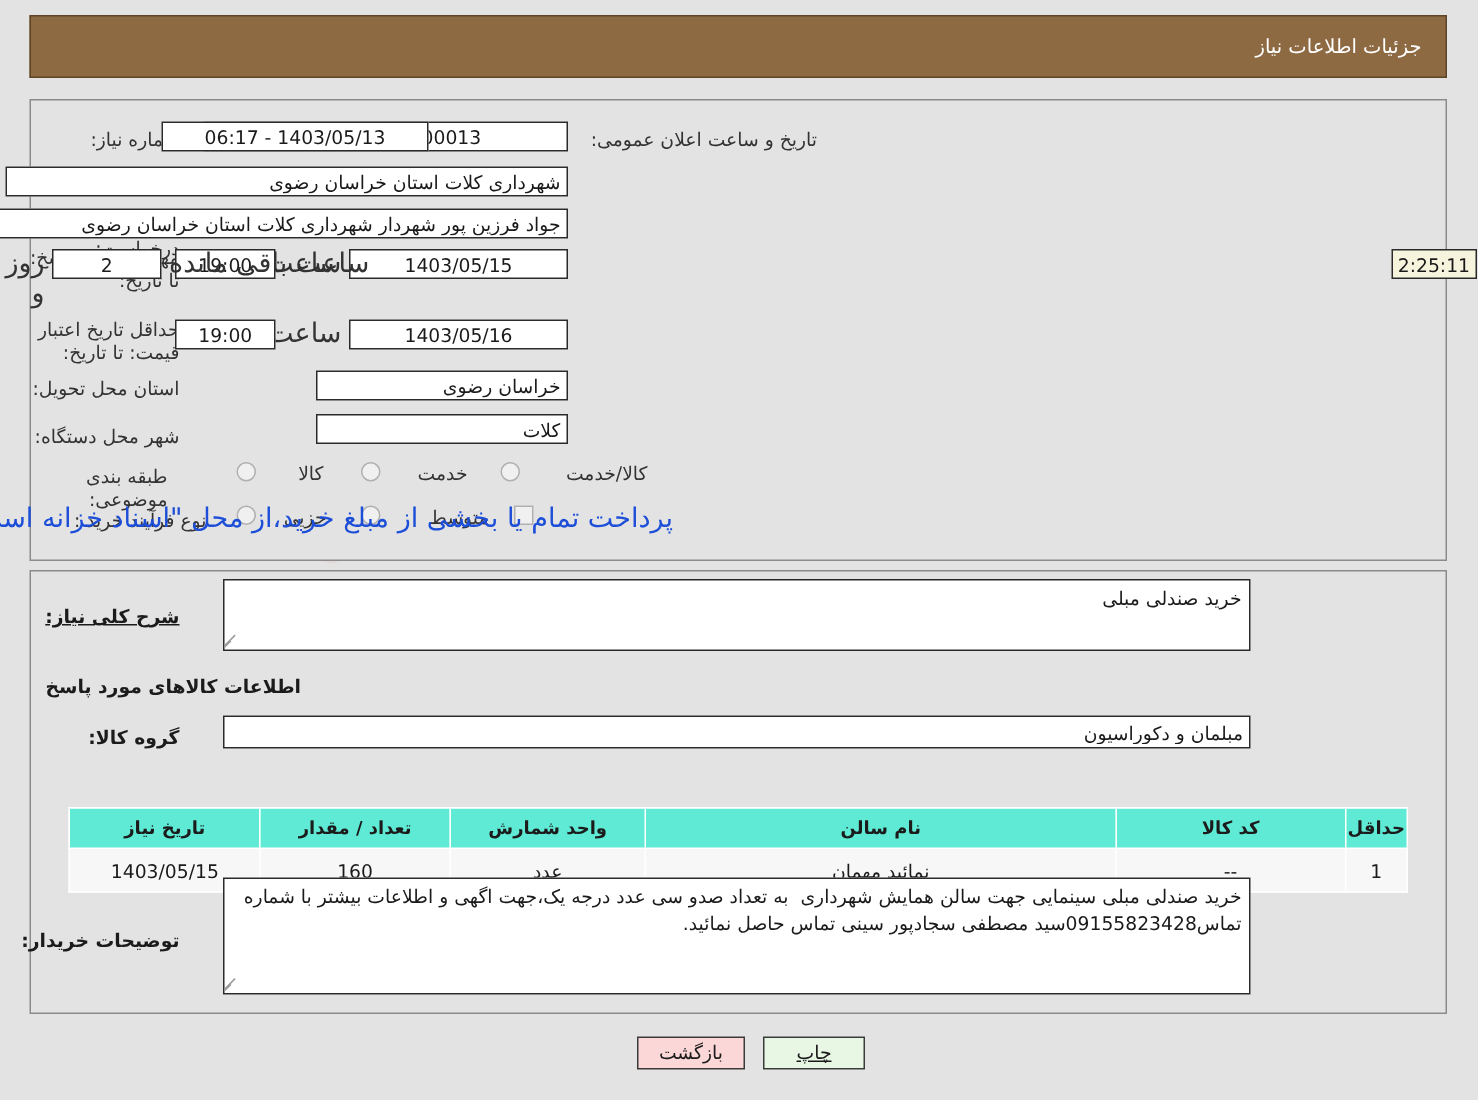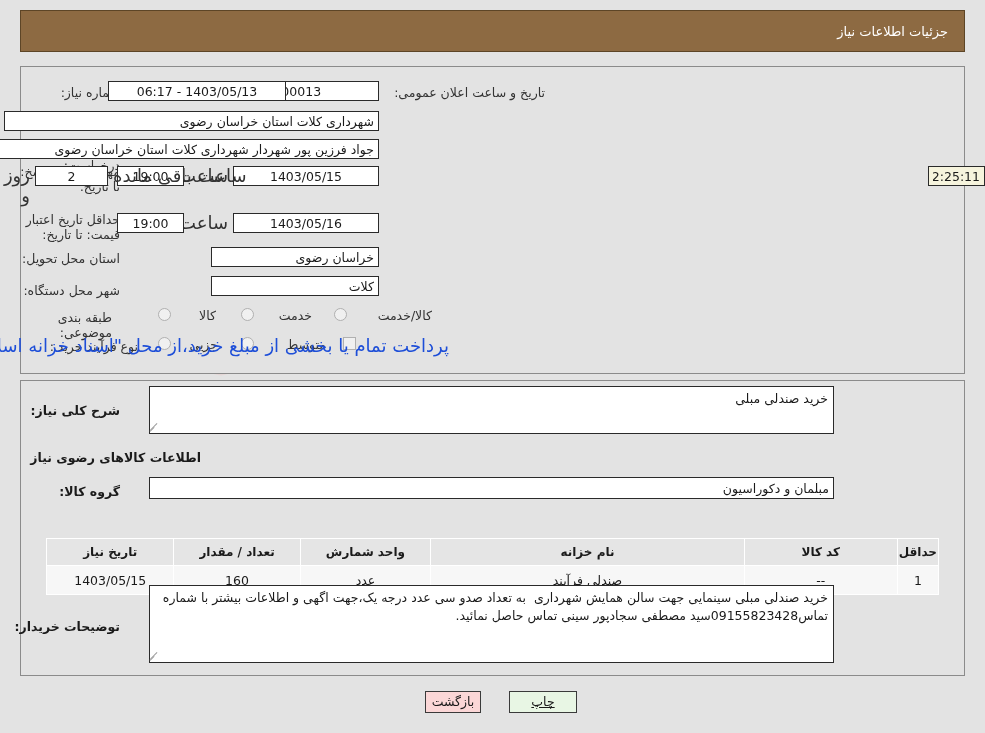--- a/index.html
+++ b/index.html
@@ -188,21 +188,21 @@
     top: 538px;
     width: 893px;
   }
   table.items {
     width: 100%;
     border-collapse: collapse;
     font-size: 12.5px;
     background: #ffffff;
   }
   table.items th {
-    background: #e5e5e5;
+    background: #5eead4;
     border: 1px solid #ffffff;
     color: #1b1b1b;
     font-weight: bold;
     height: 24px;
     text-align: center;
     font-size: 12px;
   }
   table.items td {
     background: #f7f7f7;
     border: 1px solid #ffffff;
@@ -292,54 +292,54 @@
   <div class="lbl" style="right:847px; top:339px; width:110px;">نوع فرآیند خرید :</div>
   <span class="radio" style="right:814px; top:337px;"></span>
   <span class="radio-lbl" style="right:767px; top:338px;">جزیی</span>
   <span class="radio" style="right:731px; top:337px;"></span>
   <span class="radio-lbl" style="right:659px; top:338px;">متوسط</span>
   <span class="chk" style="right:629px; top:337px;"></span>
   <div class="note-text" style="right:536px; top:338px;">پرداخت تمام یا بخشی از مبلغ خرید،از محل "اسناد خزانه اسلامی" خواهد بود.</div>
 
   <div class="panel" id="panel-mid"></div>
 
-  <div class="sec-head" style="right:865px; top:403px;">شرح کلی نیاز:</div>
+  <div class="sec-head" style="right:865px; top:403px;text-decoration:underline;">شرح کلی نیاز:</div>
   <textarea class="ta" style="right: 151px; top: 386px; width: 685px; height: 48px;" readonly="">خرید صندلی مبلی</textarea>
   <span class="ta-grip" style="right:825px; top:422px;"></span>
 
-  <div class="sec-head" style="right:784px; top:450px;">اطلاعات کالاهای رضوی نیاز</div>
+  <div class="sec-head" style="right:784px; top:450px;">اطلاعات کالاهای مورد پاسخ</div>
 
   <div class="sec-head" style="right:865px; top:484px;">گروه کالا:</div>
   <input class="fld rt" style="right: 151px; top: 477px; width: 685px; height: 22px;" readonly="" value="مبلمان و دکوراسیون">
 
   <div class="tbl-wrap">
     <table class="items">
       <thead>
         <tr>
           <th style="width:38px;">حداقل</th>
           <th style="width:154px;">کد کالا</th>
-          <th style="width:319px;">نام خزانه</th>
+          <th style="width:319px;">نام سالن</th>
           <th style="width:130px;">واحد شمارش</th>
           <th style="width:126px;">تعداد / مقدار</th>
           <th style="width:126px;">تاریخ نیاز</th>
         </tr>
       </thead>
       <tbody>
         <tr>
           <td>1</td>
           <td>--</td>
-          <td>صندلی فرآیند</td>
+          <td>نمائید مهمان</td>
           <td>عدد</td>
           <td>160</td>
           <td>1403/05/15</td>
         </tr>
       </tbody>
     </table>
   </div>
 
   <div class="sec-head" style="right:865px; top:619px;">توضیحات خریدار:</div>
   <textarea class="ta" style="right: 151px; top: 585px; width: 685px; height: 78px;" readonly="">خرید صندلی مبلی سینمایی جهت سالن همایش شهرداری  به تعداد صدو سی عدد درجه یک،جهت اگهی و اطلاعات بیشتر با شماره تماس09155823428سید مصطفی سجادپور سینی تماس حاصل نمائید.</textarea>
   <span class="ta-grip" style="right:825px; top:651px;"></span>
 
   <button class="btn btn-print" style="left:509px; top:691px; width:68px;">چاپ</button>
-  <button class="btn btn-back" style="left:425px; top:691px; width:56px;">بازگشت</button>
+  <button class="btn btn-back" style="left:425px; top:691px; width:72px;">بازگشت</button>
 
 </div>
 
 </body></html>

